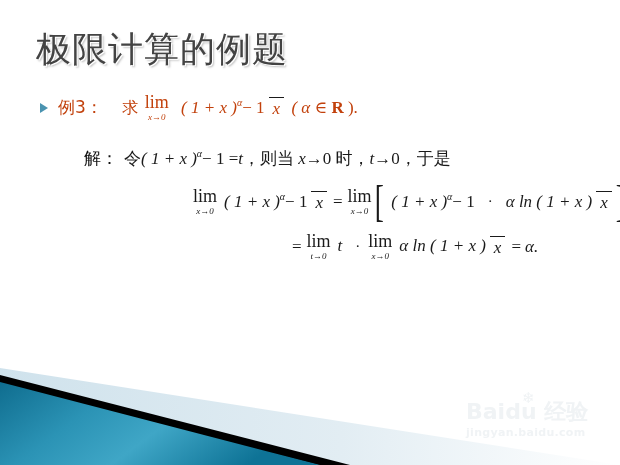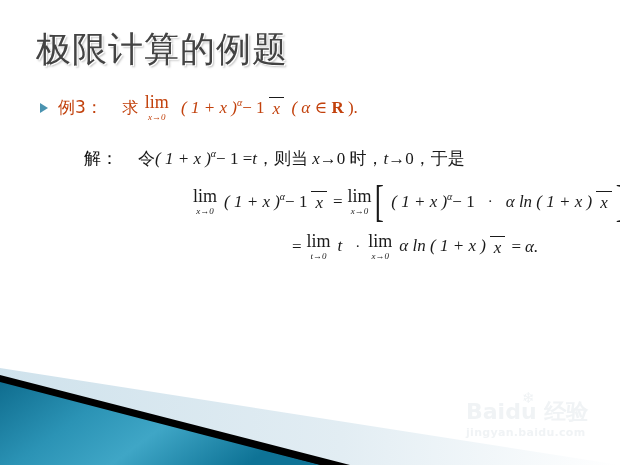--- a/index.html
+++ b/index.html
@@ -73,21 +73,21 @@
     display: flex;
     align-items: center;
   }
   .solve-label {
     font-family: "DejaVu Sans", "Liberation Sans", sans-serif;
     font-size: 17px;
     color: #111;
     white-space: nowrap;
   }
   .solve-text {
-    margin-left: 20px;
+    margin-left: 6px;
     font-size: 16px;
     white-space: nowrap;
   }
 
   .eqn-row {
     display: flex;
     justify-content: flex-start;
     align-items: center;
     white-space: nowrap;
   }

